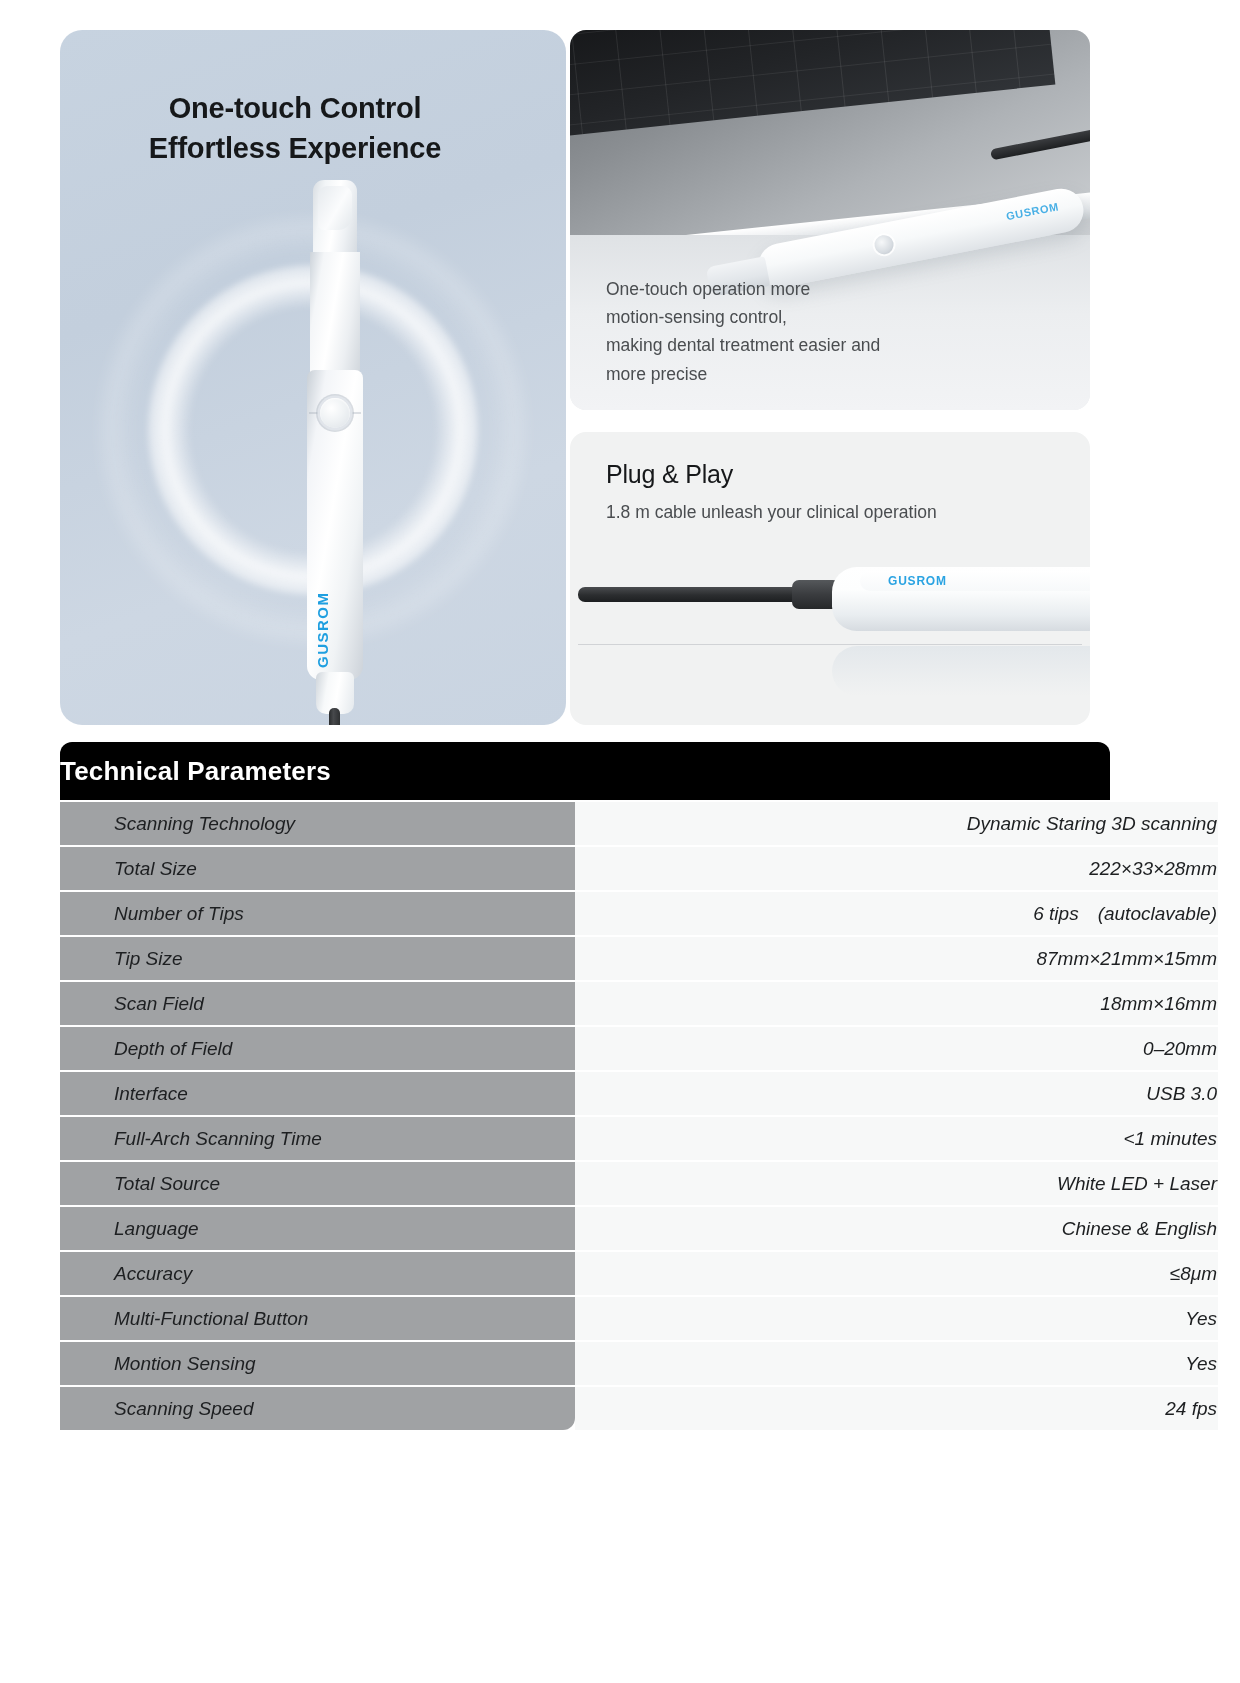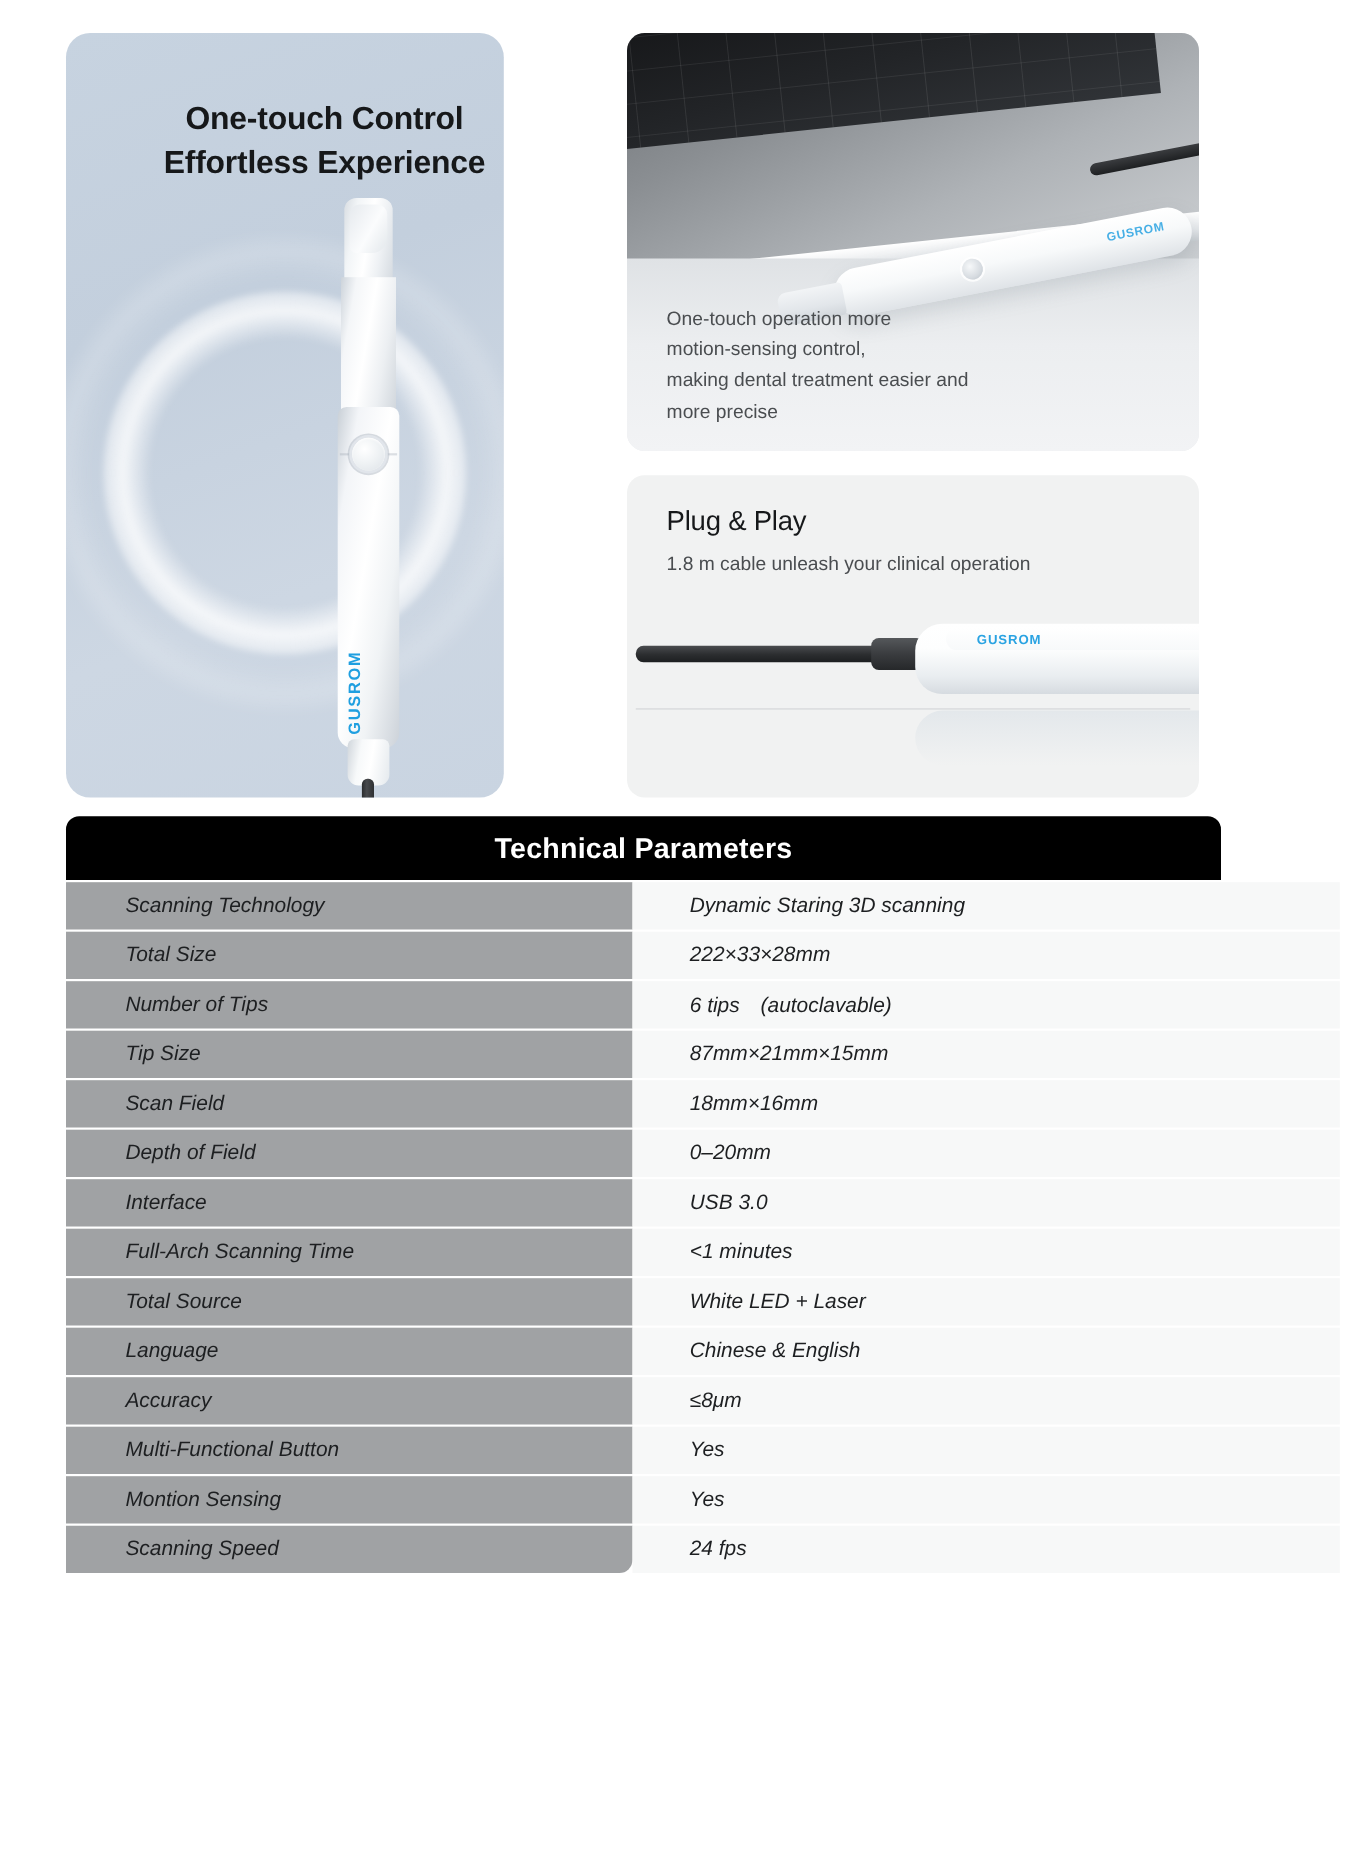--- a/index.html
+++ b/index.html
@@ -20,21 +20,21 @@
     position: absolute;
     left: 0; top: 0;
     width: 1240px;
     height: 735px;
   }
 
   
   .hero-card {
     position: absolute;
     left: 60px; top: 30px;
-    width: 398px; height: 695px;
+    width: 506px; height: 695px;
     border-radius: 22px;
     background: linear-gradient(160deg, #c7d3e0 0%, #c3cfdd 35%, #cdd7e3 70%, #c9d4e1 100%);
     overflow: hidden;
   }
   .hero-glow {
     position: absolute;
     left: 50%; top: 400px;
     transform: translate(-50%, -50%);
     width: 330px; height: 330px;
     border-radius: 50%;
@@ -320,21 +320,21 @@
     position: absolute;
     left: 60px; top: 742px;
     width: 1050px;
   }
   .table-header {
     height: 58px;
     background: #000000;
     border-radius: 12px 12px 0 0;
     display: flex;
     align-items: center;
-    justify-content: center;
+    justify-content: flex-start;
   }
   .table-header-title {
     color: #ffffff;
     font-size: 26px;
     font-weight: bold;
     letter-spacing: 0.2px;
   }
   table.spec {
     width: 1050px;
     border-collapse: separate;
@@ -350,20 +350,21 @@
   }
   td.label {
     width: 460px;
     background: #a0a2a4;
     padding-left: 54px;
   }
   td.value {
     width: 590px;
     background: #f7f8f8;
     padding-left: 52px;
+    text-align: right;
   }
   tr:last-child td.label {
     border-radius: 0 0 12px 0;
   }
 </style>
 </head>
 <body>
 
 <div class="top-section">
 

